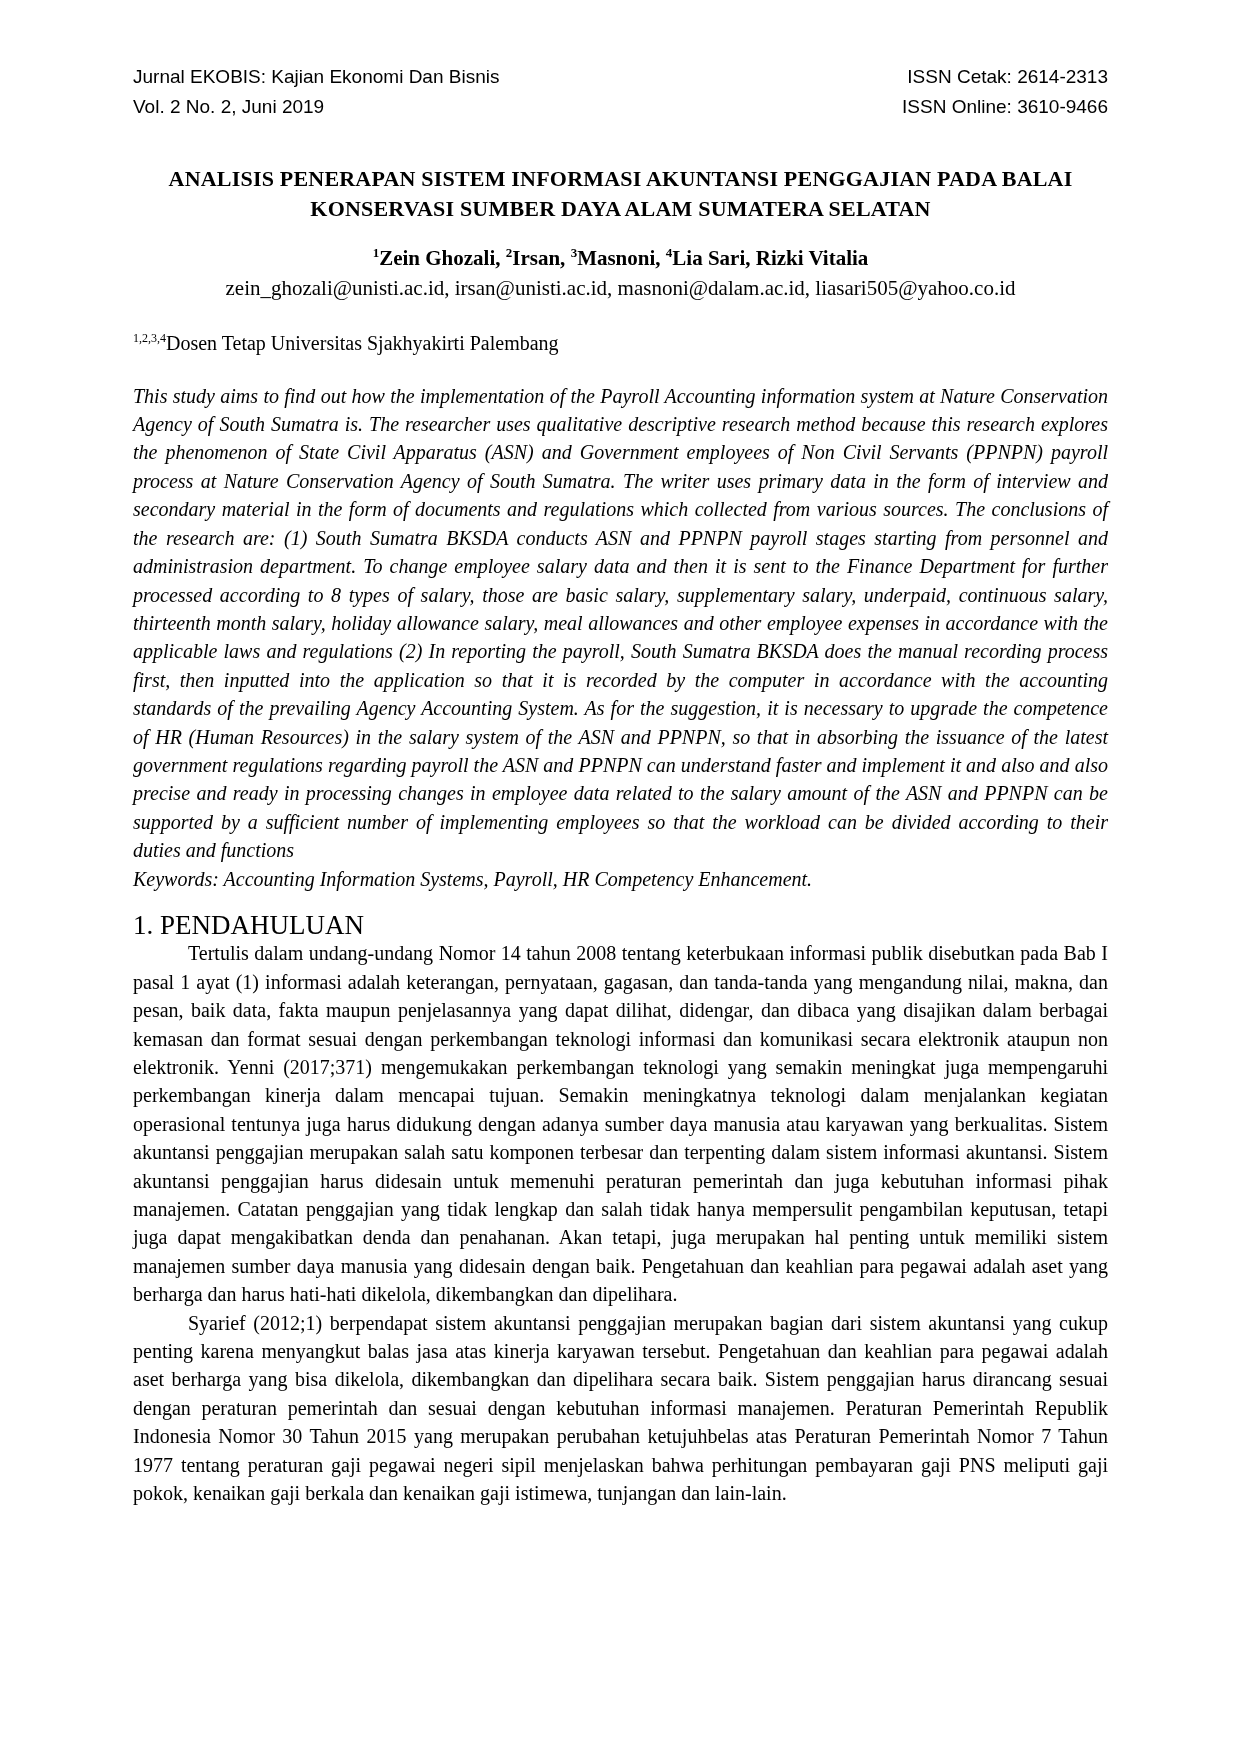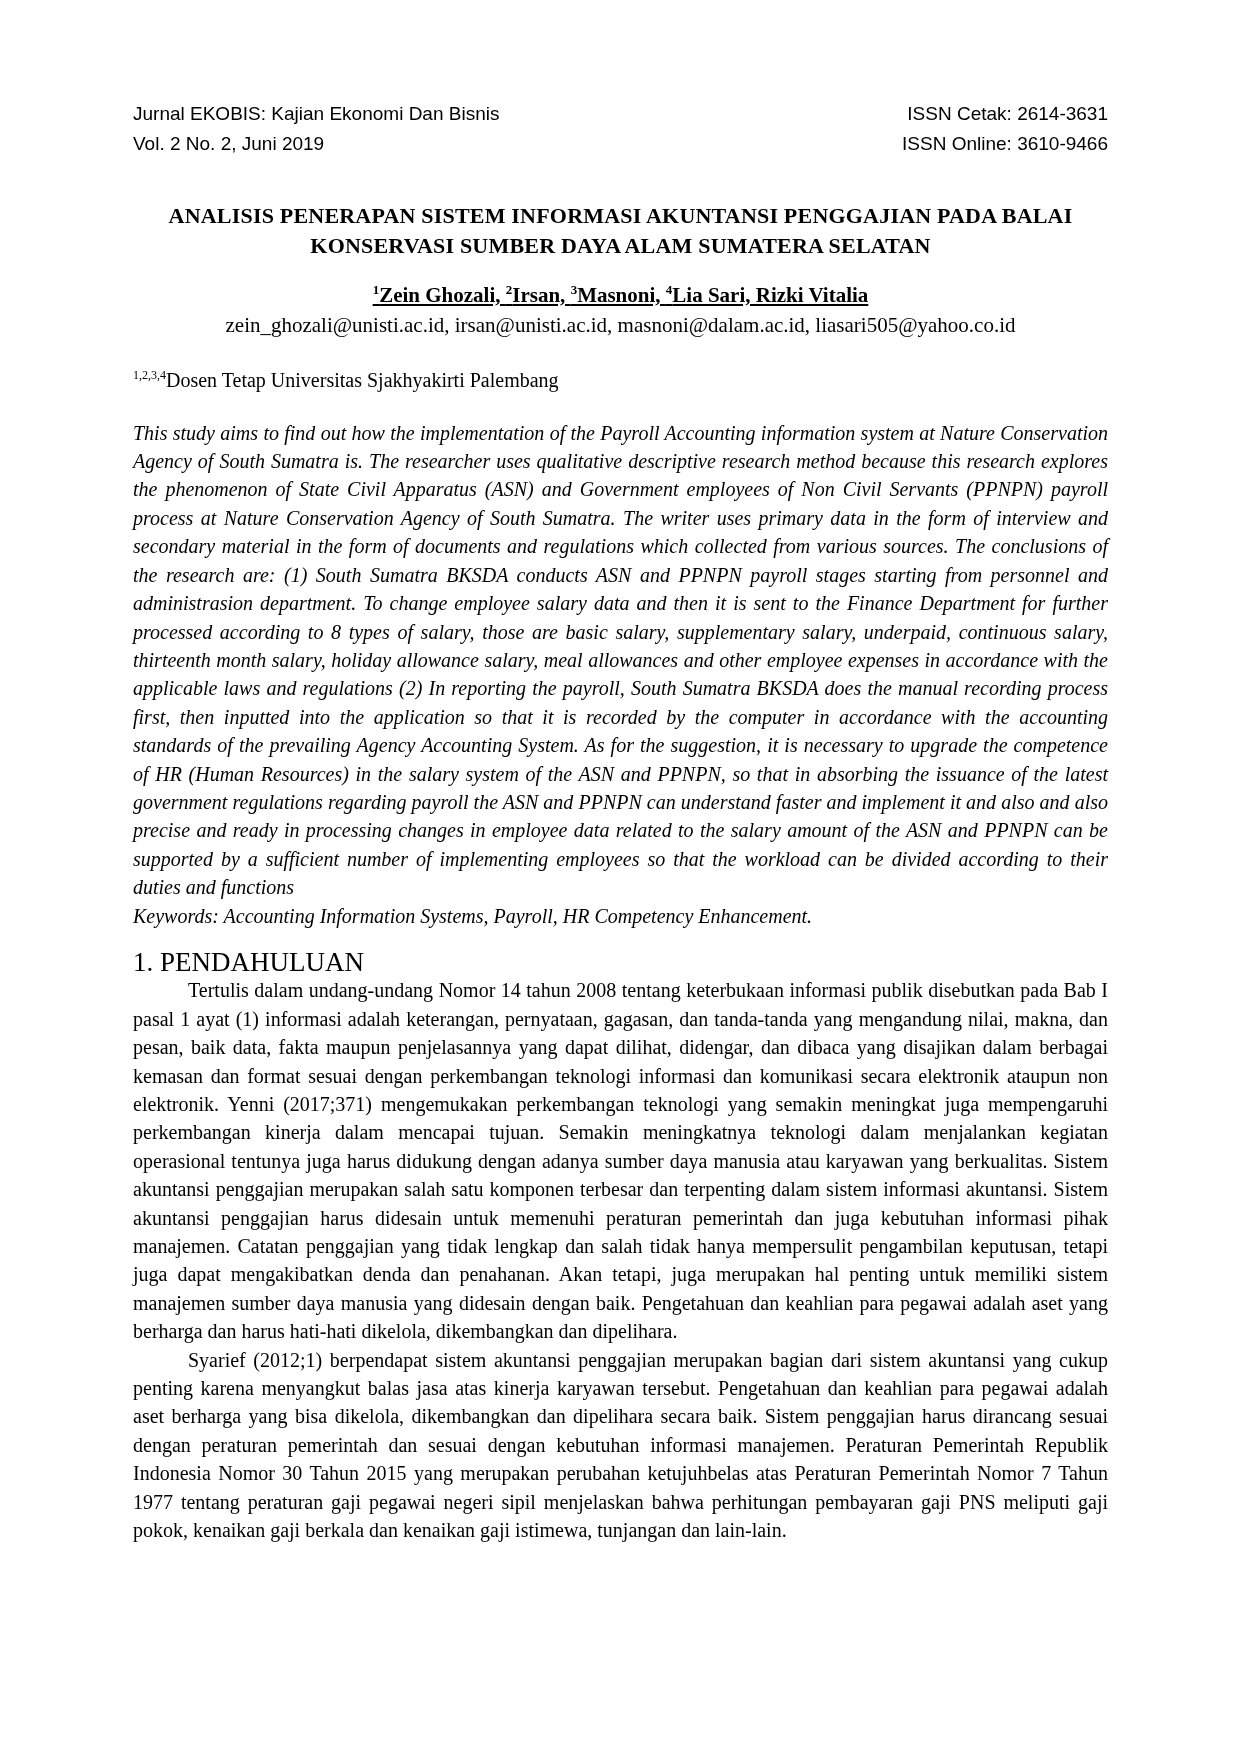--- a/index.html
+++ b/index.html
@@ -5,21 +5,20 @@
   html, body { margin: 0; padding: 0; background: #ffffff; }
   .page {
     position: relative;
     width: 1240px;
     height: 1518px;
     background: #ffffff;
     color: #000000;
     font-family: "Liberation Serif", serif;
     overflow: hidden;
     box-sizing: border-box;
-    margin-top: 37px;
   }
   .margins { padding: 0 132px 0 133px; }
 
   
   .journal-header {
     display: flex;
     justify-content: space-between;
     margin-top: 62px;
     font-family: "Liberation Sans", sans-serif;
     font-size: 19px;
@@ -36,21 +35,20 @@
     font-weight: bold;
     line-height: 30px;
     letter-spacing: 0.2px;
   }
   .authors-line {
     margin-top: 14px;
     text-align: center;
     font-size: 21px;
     font-weight: bold;
     line-height: 30px;
-    text-decoration: underline;
   }
   .authors-line sup { font-size: 13px; }
   .emails-line {
     text-align: center;
     font-size: 21px;
     line-height: 30px;
   }
   .affiliation-line {
     margin-top: 20px;
     text-align: left;
@@ -103,21 +101,21 @@
 
 <div class="page">
   <div class="margins">
 
     <header class="journal-header">
       <div class="left">
         <div>Jurnal EKOBIS: Kajian Ekonomi Dan Bisnis</div>
         <div>Vol. 2  No. 2,  Juni 2019</div>
       </div>
       <div class="right">
-        <div>ISSN Cetak: 2614-3631</div>
+        <div>ISSN Cetak: 2614-2313</div>
         <div>ISSN Online: 3610-9466</div>
       </div>
     </header>
 
     <h1 class="article-title">ANALISIS PENERAPAN SISTEM INFORMASI AKUNTANSI PENGGAJIAN PADA BALAI KONSERVASI SUMBER DAYA ALAM SUMATERA SELATAN</h1>
 
     <div class="authors-line"><sup>1</sup><span>Zein Ghozali, </span><sup>2</sup><span>Irsan, </span><sup>3</sup><span>Masnoni, </span><sup>4</sup><span>Lia Sari, Rizki Vitalia</span></div>
 
     <div class="emails-line">zein_ghozali@unisti.ac.id, irsan@unisti.ac.id, masnoni@dalam.ac.id, liasari505@yahoo.co.id</div>
 

